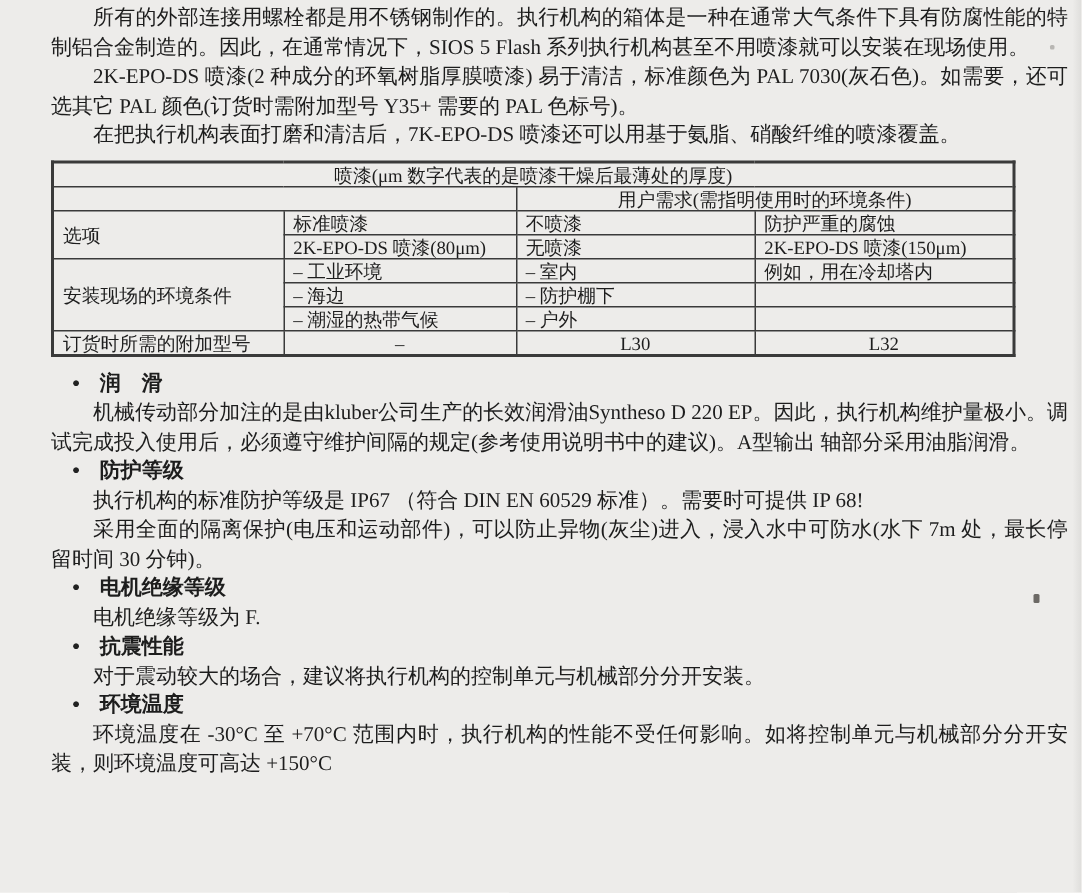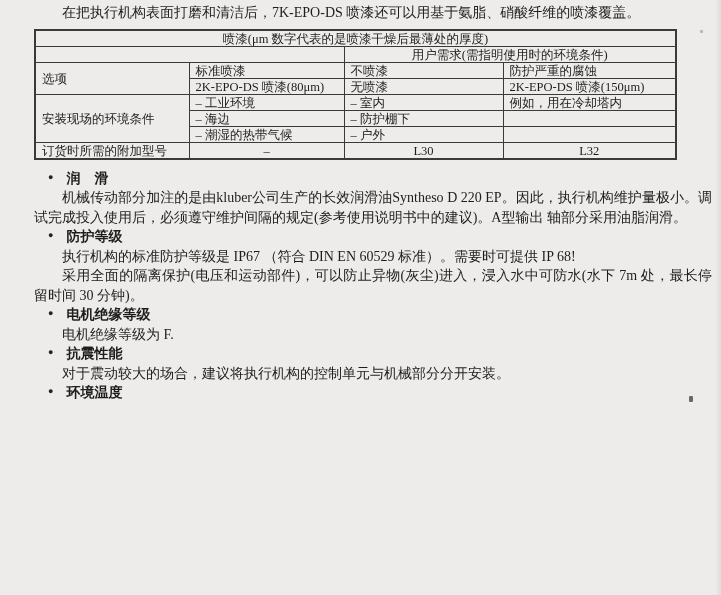--- a/index.html
+++ b/index.html
@@ -64,20 +64,22 @@
     position:absolute; right:0; top:0; width:6px; height:595px;
     background:linear-gradient(to right, rgba(120,120,115,0), rgba(120,120,115,.12));
   }
 </style>
 </head>
 <body>
 
 <div class="page">
 
   <div class="intro">
+    <p class="para">所有的外部连接用螺栓都是用不锈钢制作的。执行机构的箱体是一种在通常大气条件下具有防腐性能的特制铝合金制造的。因此，在通常情况下，SIOS 5 Flash 系列执行机构甚至不用喷漆就可以安装在现场使用。</p>
+    <p class="para">2K-EPO-DS 喷漆(2 种成分的环氧树脂厚膜喷漆) 易于清洁，标准颜色为 PAL 7030(灰石色)。如需要，还可选其它 PAL 颜色(订货时需附加型号 Y35+ 需要的 PAL 色标号)。</p>
     <p class="para">在把执行机构表面打磨和清洁后，7K-EPO-DS 喷漆还可以用基于氨脂、硝酸纤维的喷漆覆盖。</p>
   </div>
 
   <table class="spec">
     <colgroup>
       <col style="width:154px">
         <col style="width:155px">
         <col style="width:159px">
         <col style="width:173px">
     </colgroup>
@@ -158,20 +160,21 @@
         <span>抗震性能</span>
       </div>
       <p class="para">对于震动较大的场合，建议将执行机构的控制单元与机械部分分开安装。</p>
     </div>
 
     <div class="section">
       <div class="sec-head">
         <span class="bullet">●</span>
         <span>环境温度</span>
       </div>
+      <p class="para">环境温度在 -30°C 至 +70°C 范围内时，执行机构的性能不受任何影响。如将控制单元与机械部分分开安装，则环境温度可高达 +150°C</p>
     </div>
 
   </div>
 
   <div class="scan-artifact artifact-1"></div>
   <div class="scan-artifact artifact-2"></div>
   <div class="edge-shade"></div>
 
 </div>
 

